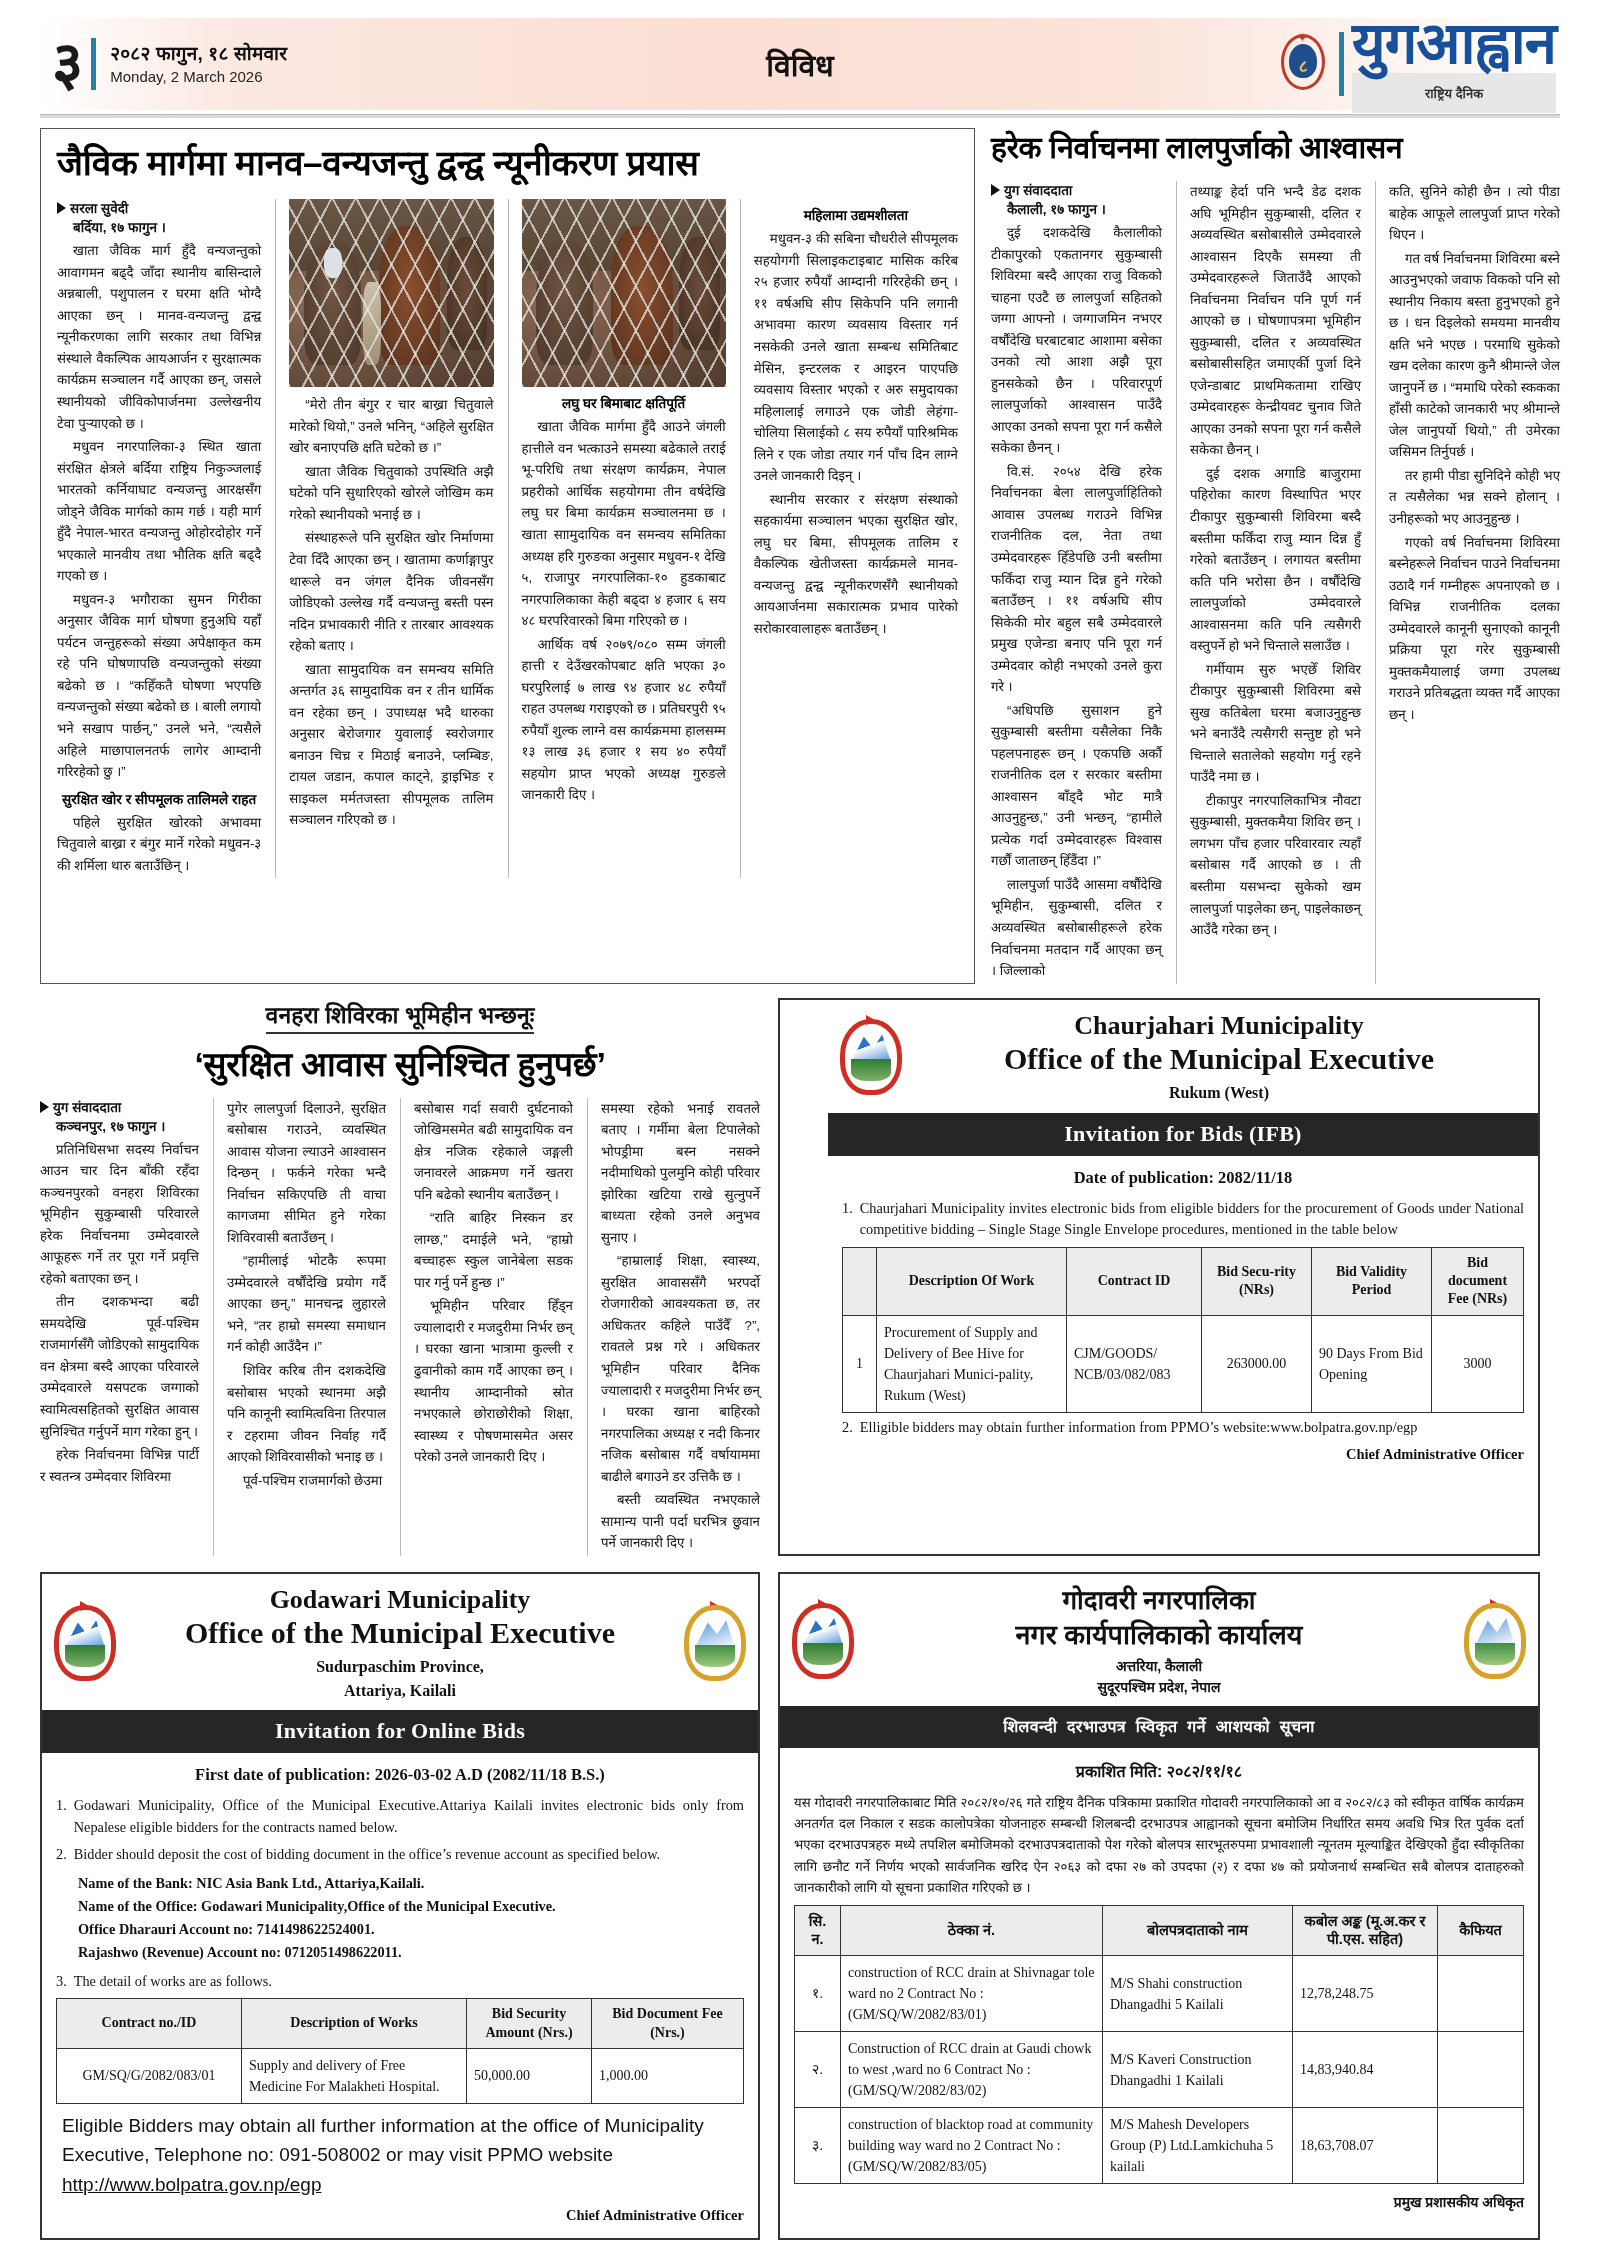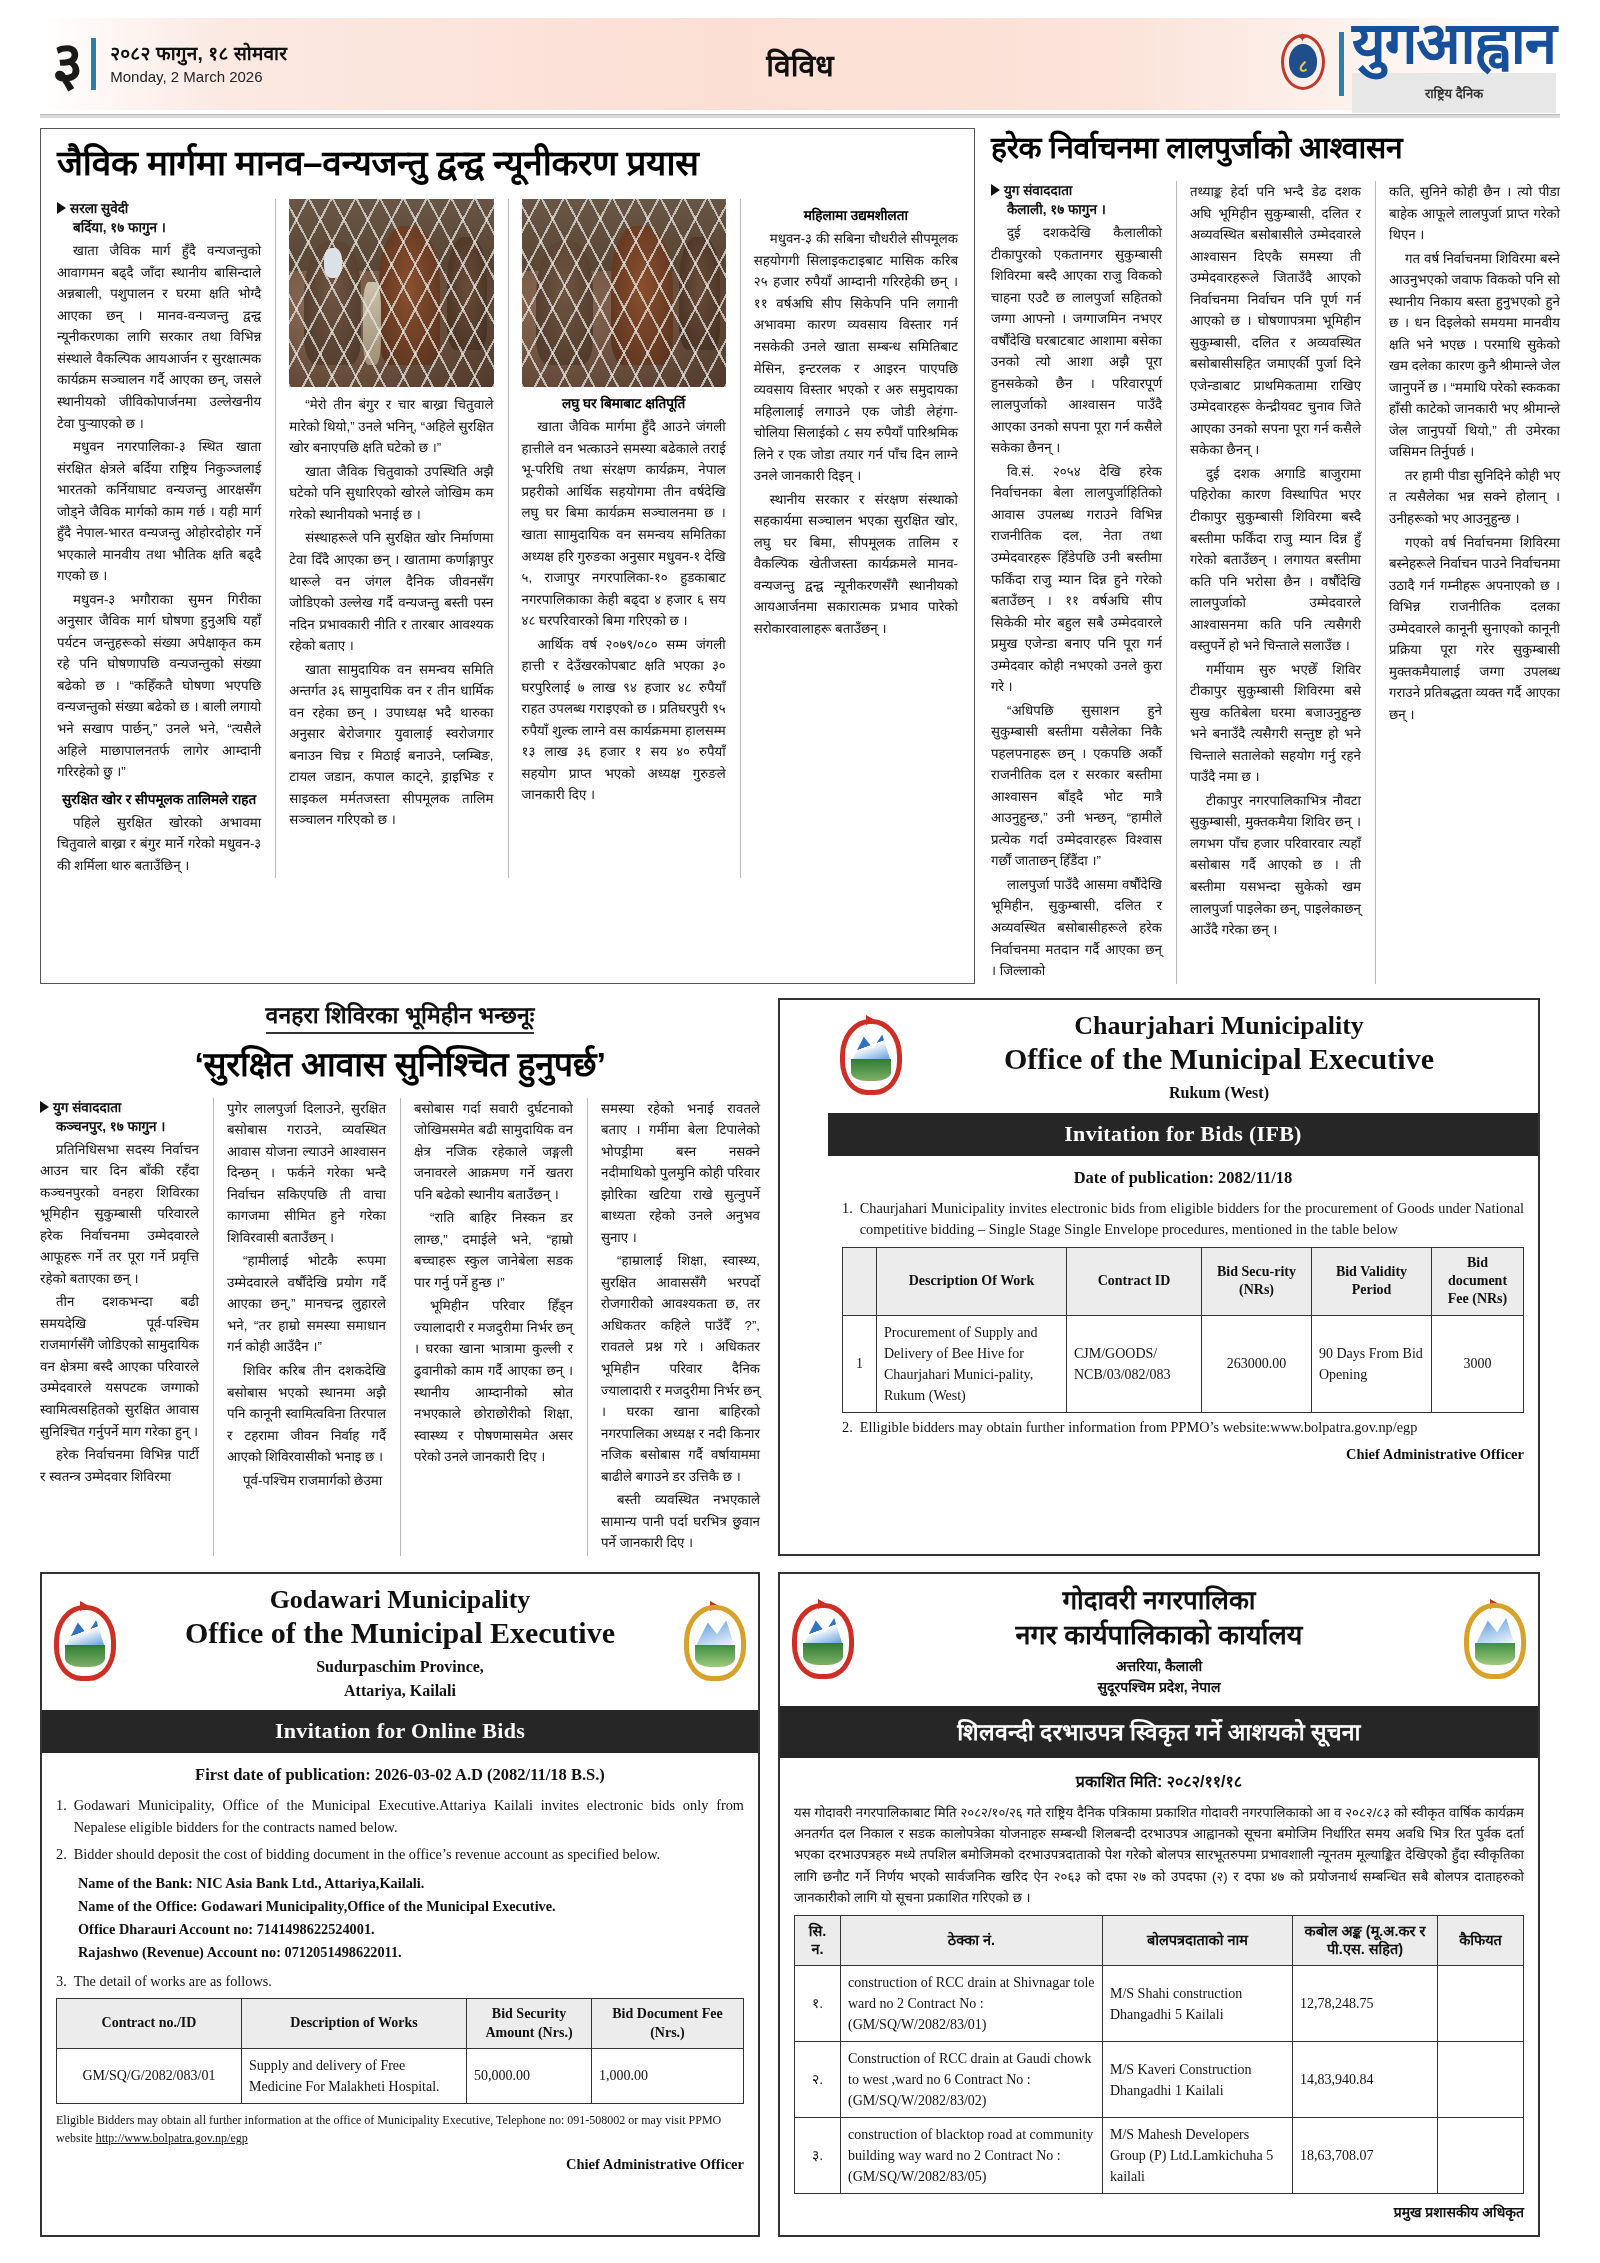--- a/index.html
+++ b/index.html
@@ -373,22 +373,22 @@
     background: #262626;
     color: #fff;
     text-align: center;
     font-family: "Liberation Serif", serif;
     font-size: 22px;
     font-weight: bold;
     padding: 8px 0 9px 0;
     letter-spacing: .3px;
   }
   .banner.np {
-    font-family: Liberation Serif, serif;
-    font-size: 23px;
+    font-family: Liberation Mono, monospace;
+    font-size: 16px;
     padding: 9px 0 11px 0;
   }
   .notice-body { padding: 12px 14px 14px 14px; }
   .pubdate {
     text-align: center;
     font-family: "Liberation Serif", serif;
     font-size: 16.5px;
     font-weight: bold;
     color: #111;
     margin-bottom: 10px;
@@ -423,25 +423,26 @@
   .n-foot {
     font-family: "Liberation Serif", serif;
     font-size: 14.5px;
     font-weight: bold;
     text-align: right;
     color: #111;
     margin-top: 8px;
   }
   .n-foot.np { font-family: "Liberation Sans", sans-serif; font-size: 14px; }
   .n-note {
-    font-family: Liberation Serif, serif;
-    font-size: 12px;
+    font-family: Liberation Sans, sans-serif;
+    font-size: 19px;
     line-height: 1.55;
     color: #111;
     margin-top: 7px;
+    margin-left: 6px;
   }
 
   table.bids {
     width: 100%;
     border-collapse: collapse;
     margin: 6px 0 4px 0;
     font-family: "Liberation Serif", serif;
   }
   table.bids th, table.bids td {
     border: 1px solid #333;

